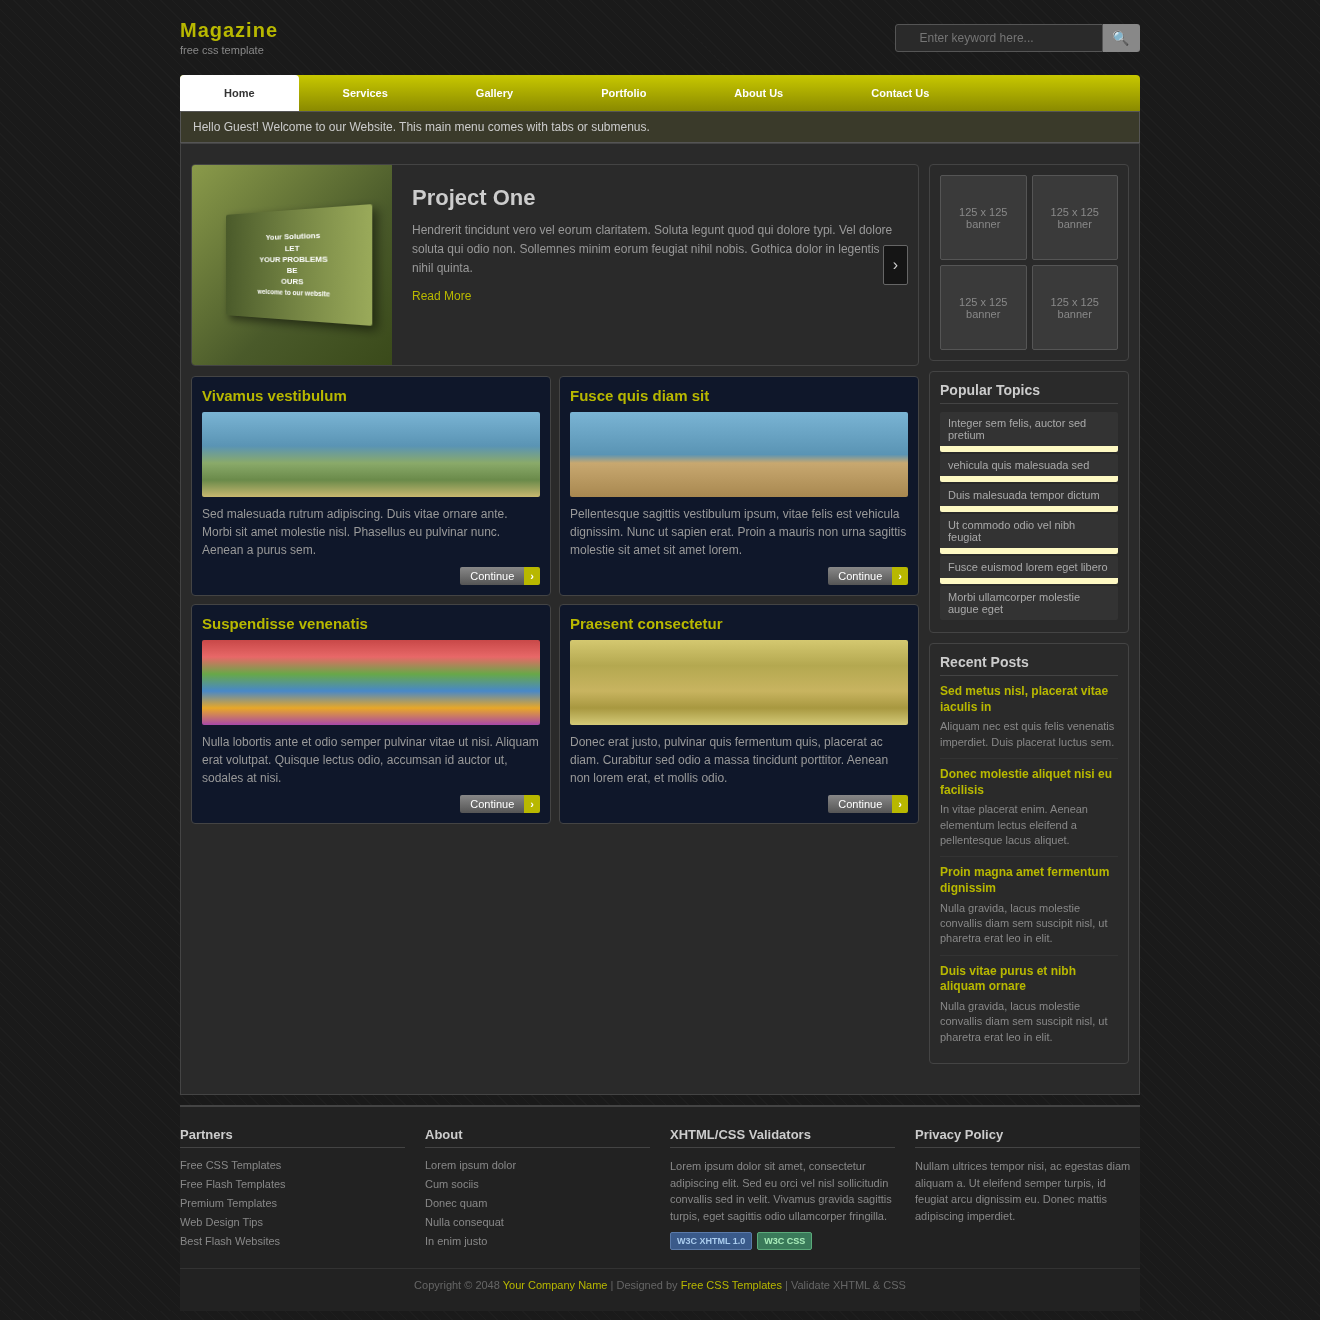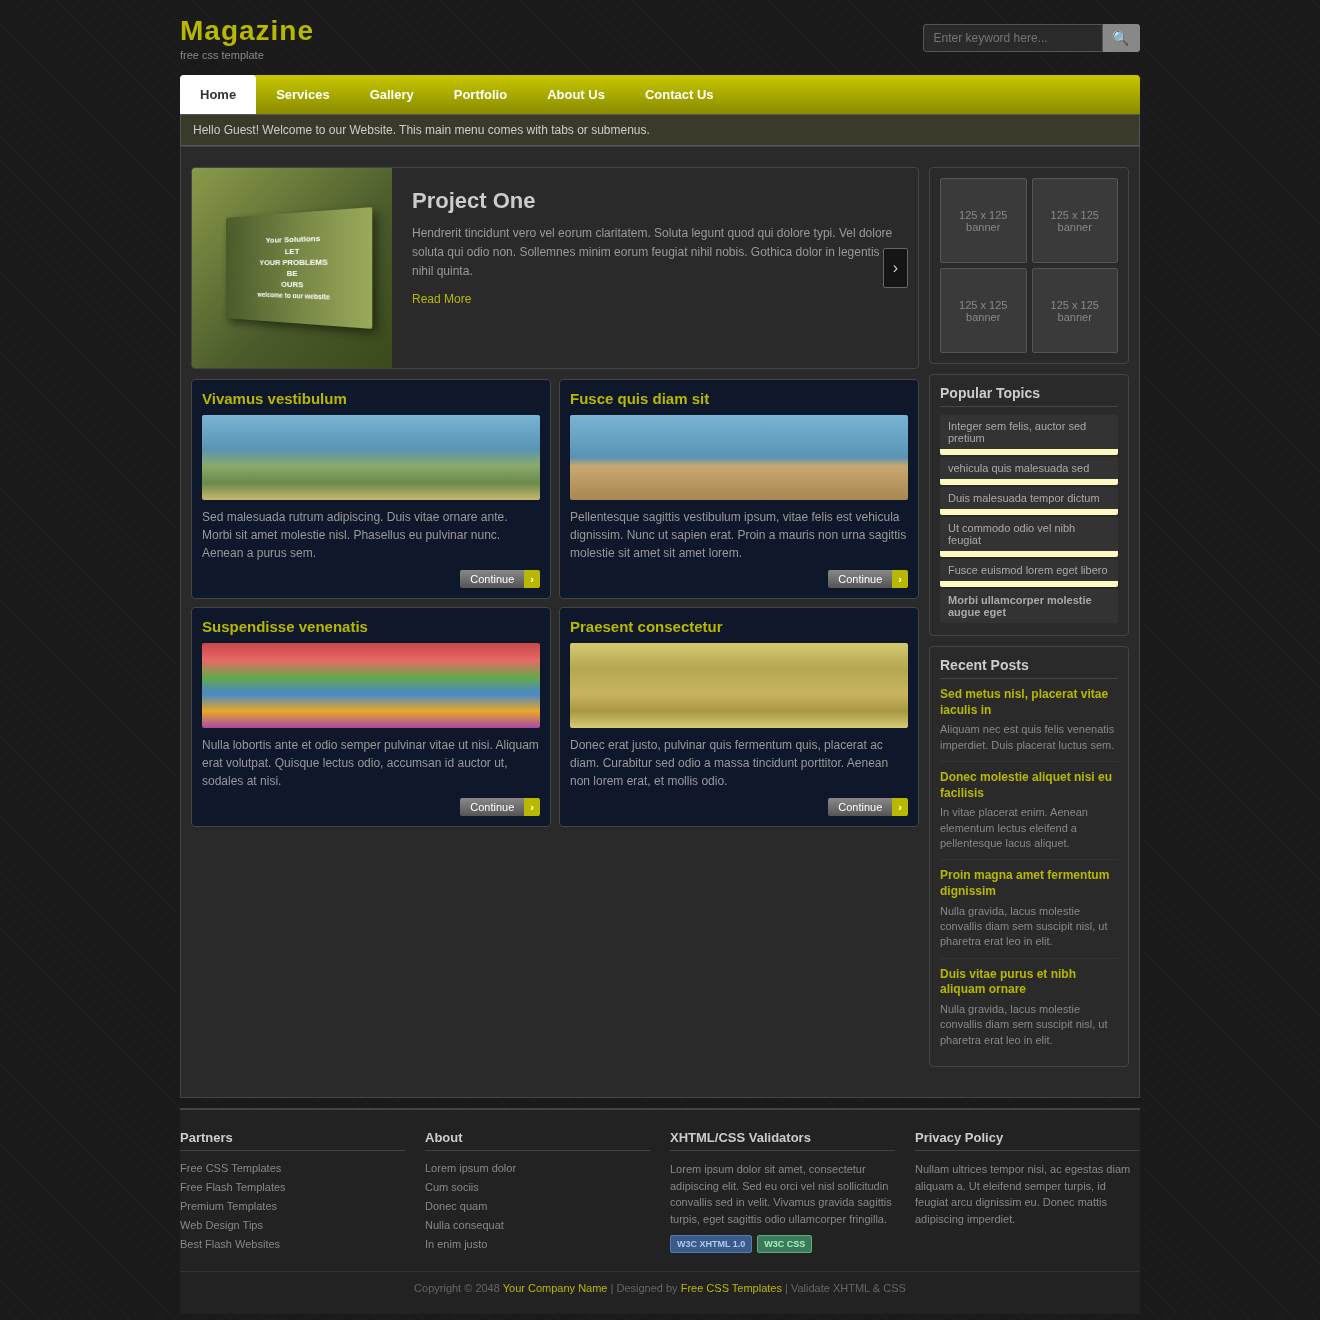--- a/index.html
+++ b/index.html
@@ -22,39 +22,39 @@
     
     #header {
       display: flex;
       justify-content: space-between;
       align-items: center;
       padding: 10px 0;
       min-height: 75px;
     }
     #logo h1 {
       color: #b8b800;
-      font-size: 28px;
+      font-size: 20px;
       font-weight: bold;
       letter-spacing: 1px;
     }
     #logo p {
       color: #888;
       font-size: 11px;
       margin-top: 2px;
     }
     #search-box {
       display: flex;
       align-items: center;
     }
     #search-box input {
       background: #2a2a2a;
       border: 1px solid #555;
       color: #ccc;
-      padding: 6px 10px;
-      width: 180px;
+      padding: 6px 24px;
+      width: 208px;
       font-size: 12px;
       border-radius: 3px 0 0 3px;
     }
     #search-box button {
       background: #888;
       border: none;
       padding: 6px 10px;
       cursor: pointer;
       border-radius: 0 3px 3px 0;
       color: white;
@@ -65,24 +65,24 @@
     #nav {
       background: linear-gradient(to bottom, #c8c800, #8a8a00);
       border-radius: 4px 4px 0 0;
     }
     #nav ul {
       list-style: none;
       display: flex;
     }
     #nav ul li a {
       display: block;
-      padding: 12px 20px;
+      padding: 12px 44px;
       color: #fff;
       text-decoration: none;
-      font-size: 13px;
+      font-size: 11px;
       font-weight: bold;
     }
     #nav ul li a:hover, #nav ul li.active a {
       background: rgba(255,255,255,0.15);
     }
     #nav ul li.active {
       background: #fff;
       border-radius: 4px 4px 0 0;
     }
     #nav ul li.active a {
@@ -306,21 +306,20 @@
       padding: 5px 8px;
       border-bottom: 6px solid #fef9c3;
       font-size: 11px;
       color: #aaa;
       background: #333;
       margin-bottom: 2px;
       border-radius: 2px;
     }
     .topic-list li:last-child {
       border-bottom: none;
-      font-weight: bold;
     }
 
     
     .recent-post {
       border-bottom: 1px solid #333;
       padding-bottom: 8px;
       margin-bottom: 8px;
     }
     .recent-post:last-child {
       border-bottom: none;

